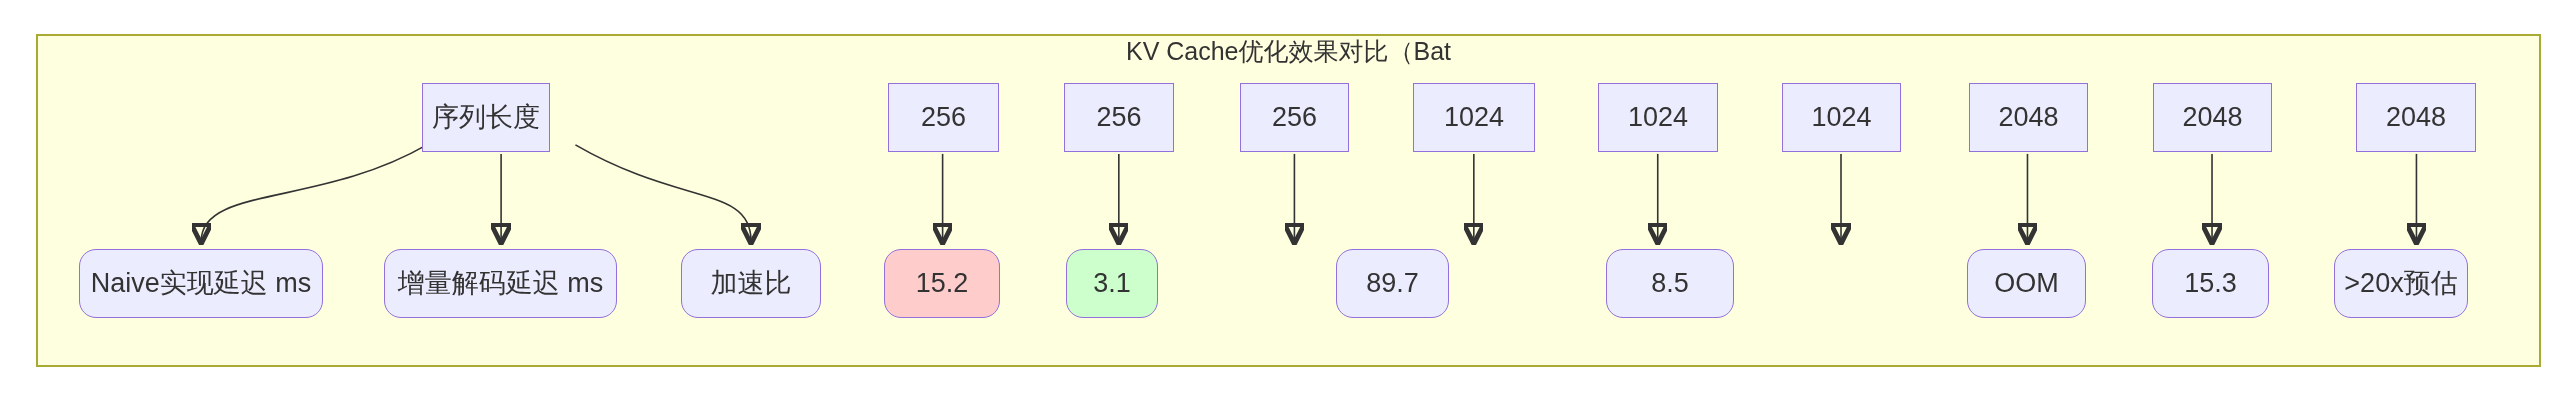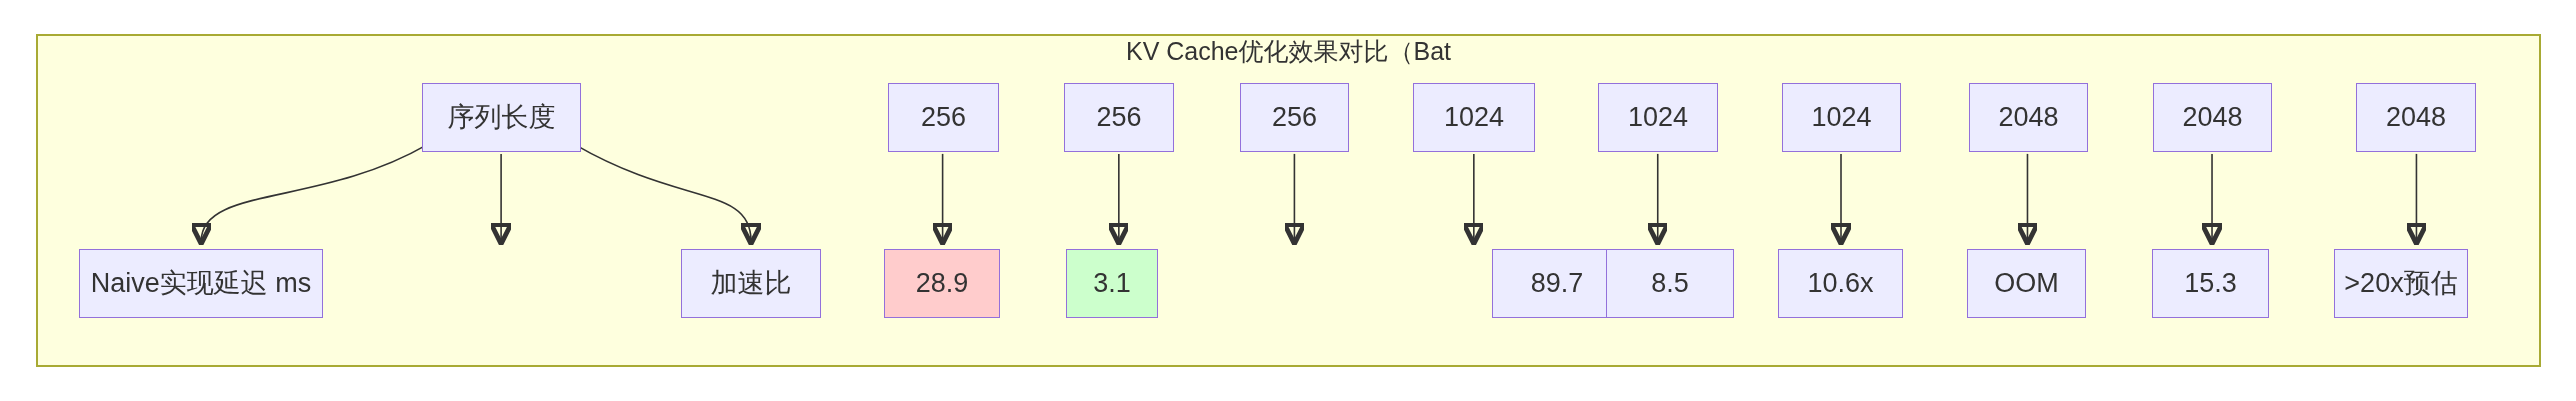--- a/index.html
+++ b/index.html
@@ -53,21 +53,21 @@
     justify-content: center;
     font-size: 27px;
     line-height: 1;
     color: var(--text);
     white-space: nowrap;
   }
   .node.fill-red { background: var(--fill-red); }
   .node.fill-green { background: var(--fill-green); }
   .node.fill-yellow { background: var(--fill-yellow); }
   .row-top { top: 83px; }
-  .row-bottom { top: 249px; }
+  .row-bottom { top: 249px; border-radius: 17px; }
 </style>
 </head>
 <body>
 
 <div class="stage">
 
   <div class="subgraph"></div>
   <div class="subgraph-title">KV Cache优化效果对比（Bat</div>
 
   <svg class="edges" viewBox="0 0 4020 627" xmlns="http://www.w3.org/2000/svg">
@@ -83,38 +83,38 @@
     <path d="M 1746 240 L 1746 376" marker-end="url(#arrow)"></path>
     <path d="M 2020 240 L 2020 376" marker-end="url(#arrow)"></path>
     <path d="M 2300 240 L 2300 376" marker-end="url(#arrow)"></path>
     <path d="M 2587 240 L 2587 376" marker-end="url(#arrow)"></path>
     <path d="M 2873 240 L 2873 376" marker-end="url(#arrow)"></path>
     <path d="M 3164 240 L 3164 376" marker-end="url(#arrow)"></path>
     <path d="M 3452 240 L 3452 376" marker-end="url(#arrow)"></path>
     <path d="M 3771 240 L 3771 376" marker-end="url(#arrow)"></path>
   </svg>
 
-  <div class="node row-top" style="left:422px;width:159px">序列长度</div>
+  <div class="node row-top" style="left:422px;width:128px">序列长度</div>
 
   <div class="node row-top" style="left:888px;width:111px">256</div>
   <div class="node row-top" style="left:1064px;width:110px">256</div>
   <div class="node row-top" style="left:1240px;width:109px">256</div>
   <div class="node row-top" style="left:1413px;width:122px">1024</div>
   <div class="node row-top" style="left:1598px;width:120px">1024</div>
   <div class="node row-top" style="left:1782px;width:119px">1024</div>
   <div class="node row-top" style="left:1969px;width:119px">2048</div>
   <div class="node row-top" style="left:2153px;width:119px">2048</div>
   <div class="node row-top" style="left:2356px;width:120px">2048</div>
 
   <div class="node row-bottom" style="left:79px;width:244px">Naive实现延迟 ms</div>
+  <div class="node row-bottom" style="left:384px;width:233px">增量解码延迟 ms</div>
   <div class="node row-bottom" style="left:681px;width:140px">加速比</div>
 
-  <div class="node row-bottom fill-red" style="left:884px;width:116px">28.9</div>
+  <div class="node row-bottom fill-red" style="left:884px;width:116px">15.2</div>
   <div class="node row-bottom fill-green" style="left:1066px;width:92px">3.1</div>
-  <div class="node row-bottom" style="left:1492px;width:130px">89.7</div>
+  <div class="node row-bottom" style="left:1336px;width:113px">89.7</div>
   <div class="node row-bottom" style="left:1606px;width:128px">8.5</div>
-  <div class="node row-bottom" style="left:1778px;width:125px">10.6x</div>
   <div class="node row-bottom" style="left:1967px;width:119px">OOM</div>
   <div class="node row-bottom" style="left:2152px;width:117px">15.3</div>
   <div class="node row-bottom" style="left:2334px;width:134px">&gt;20x预估</div>
 
 </div>
 
 
 </body></html>

